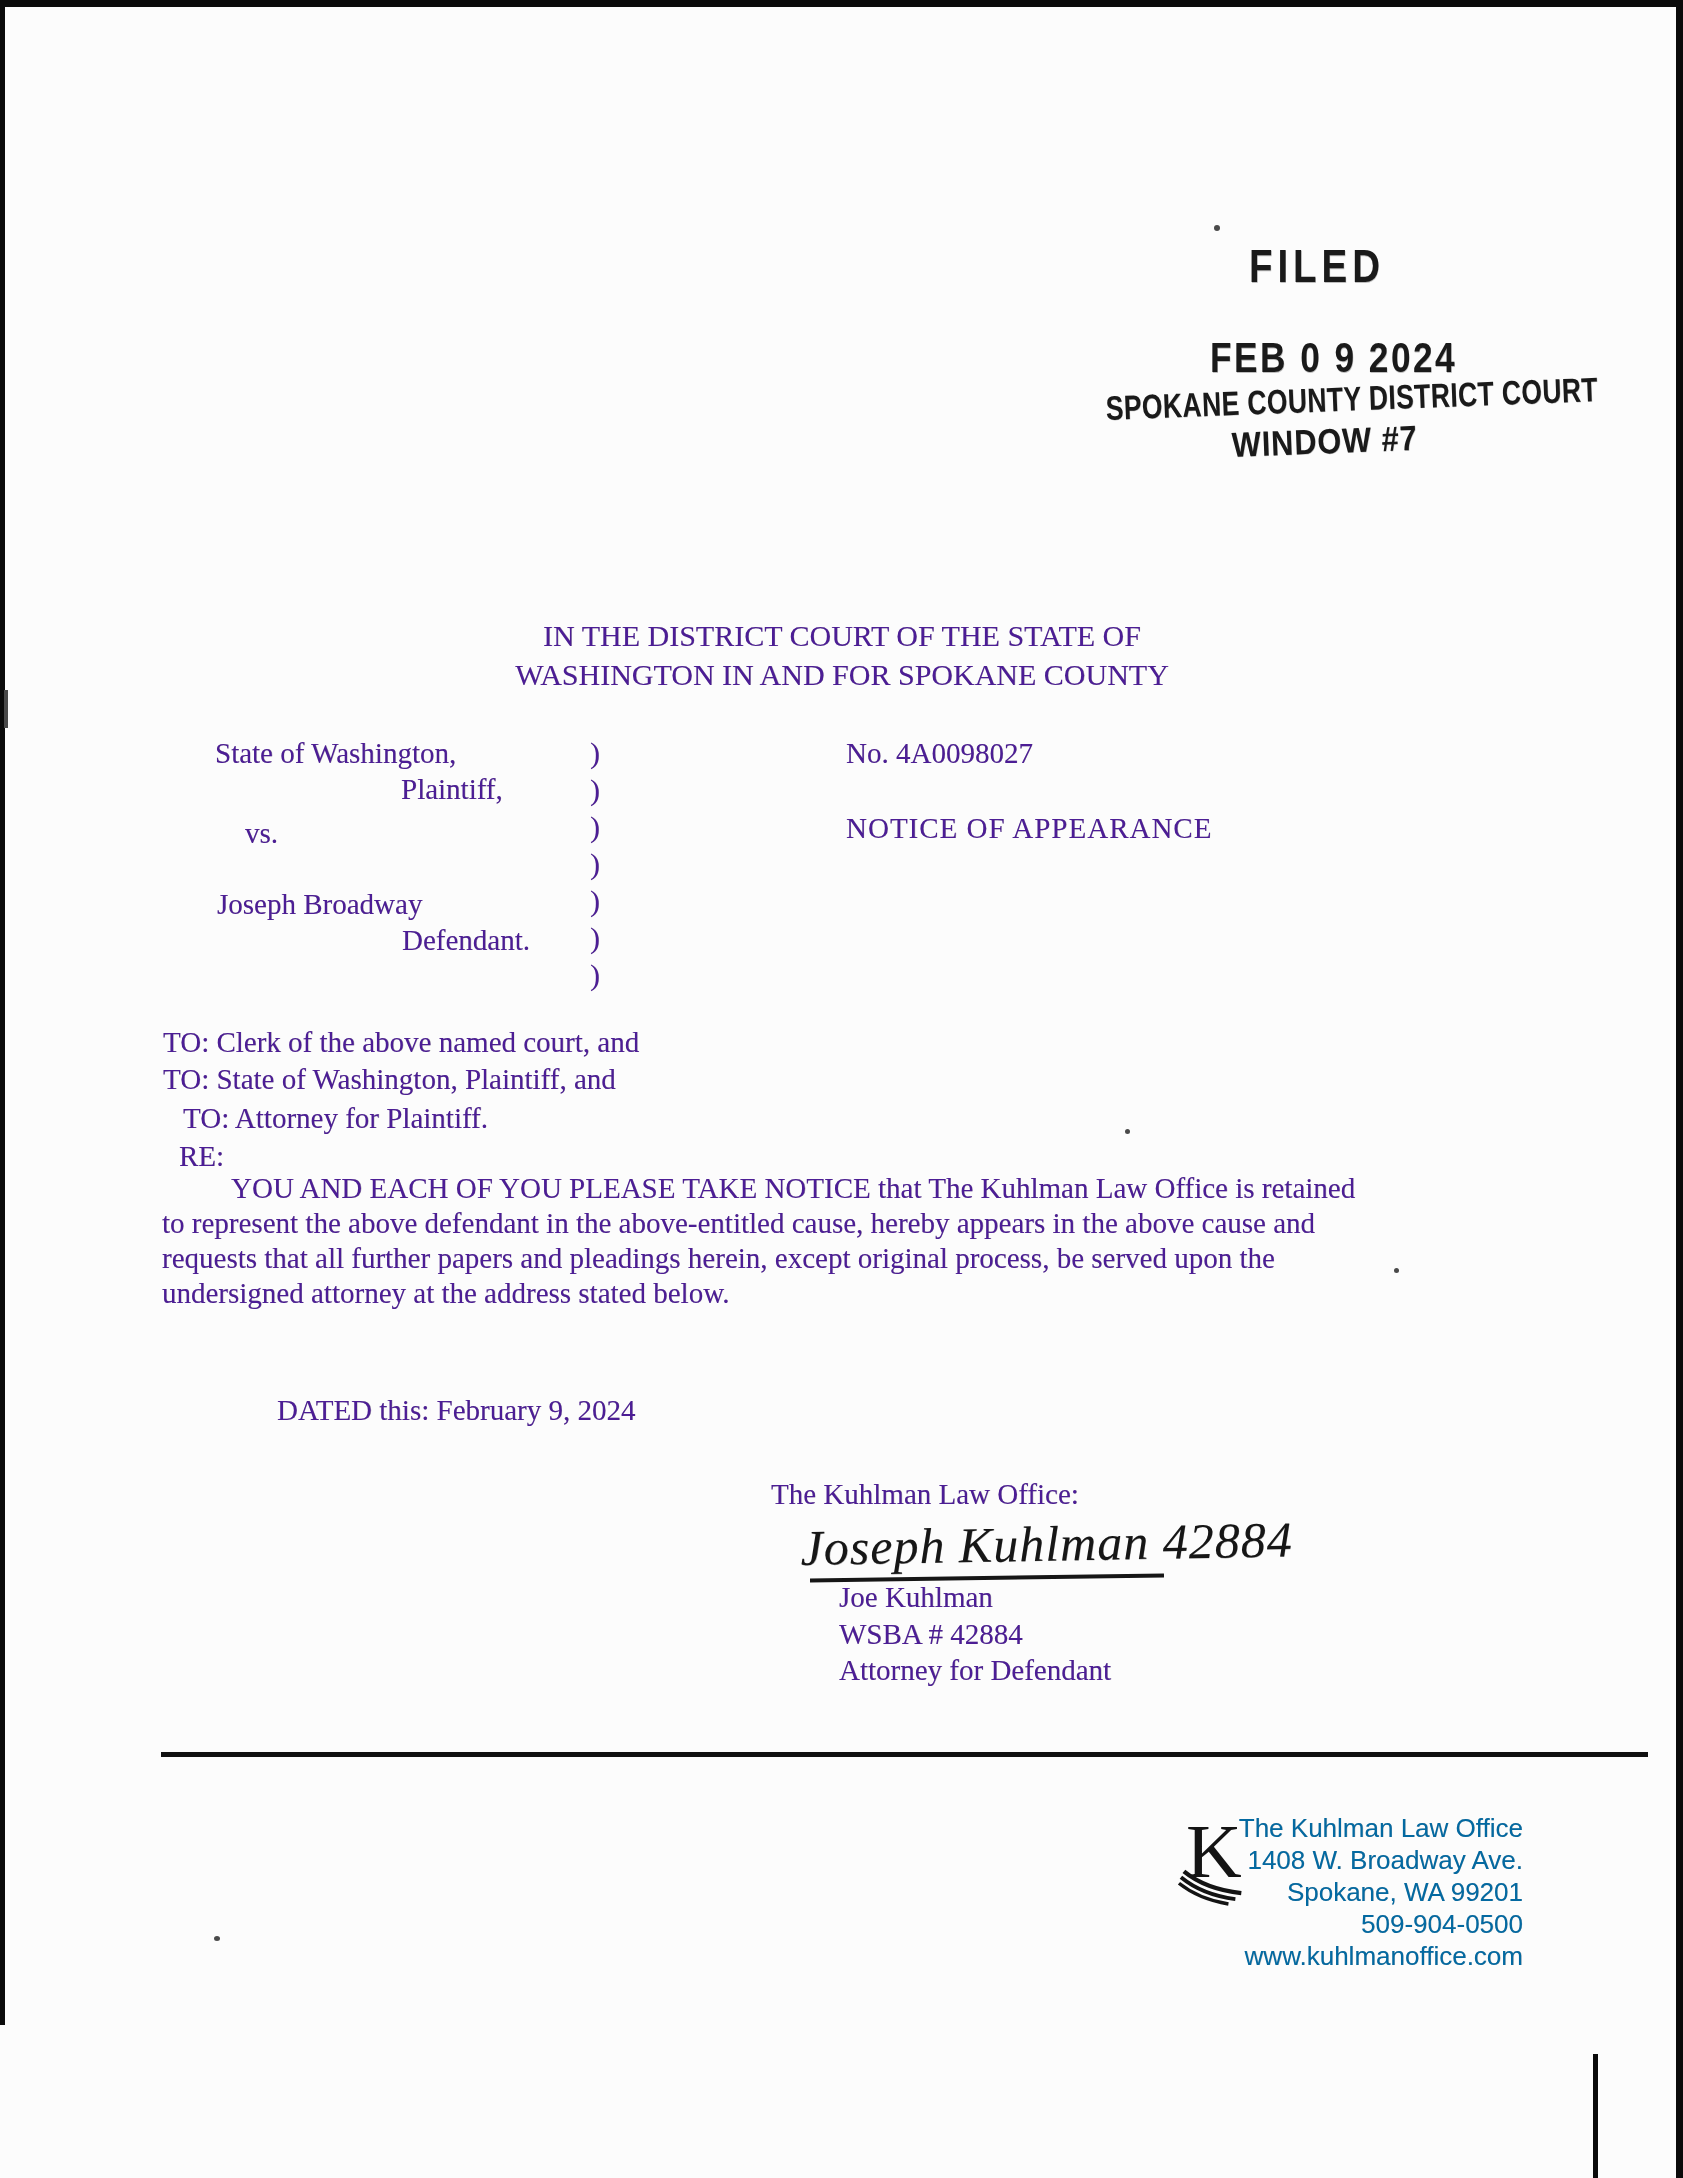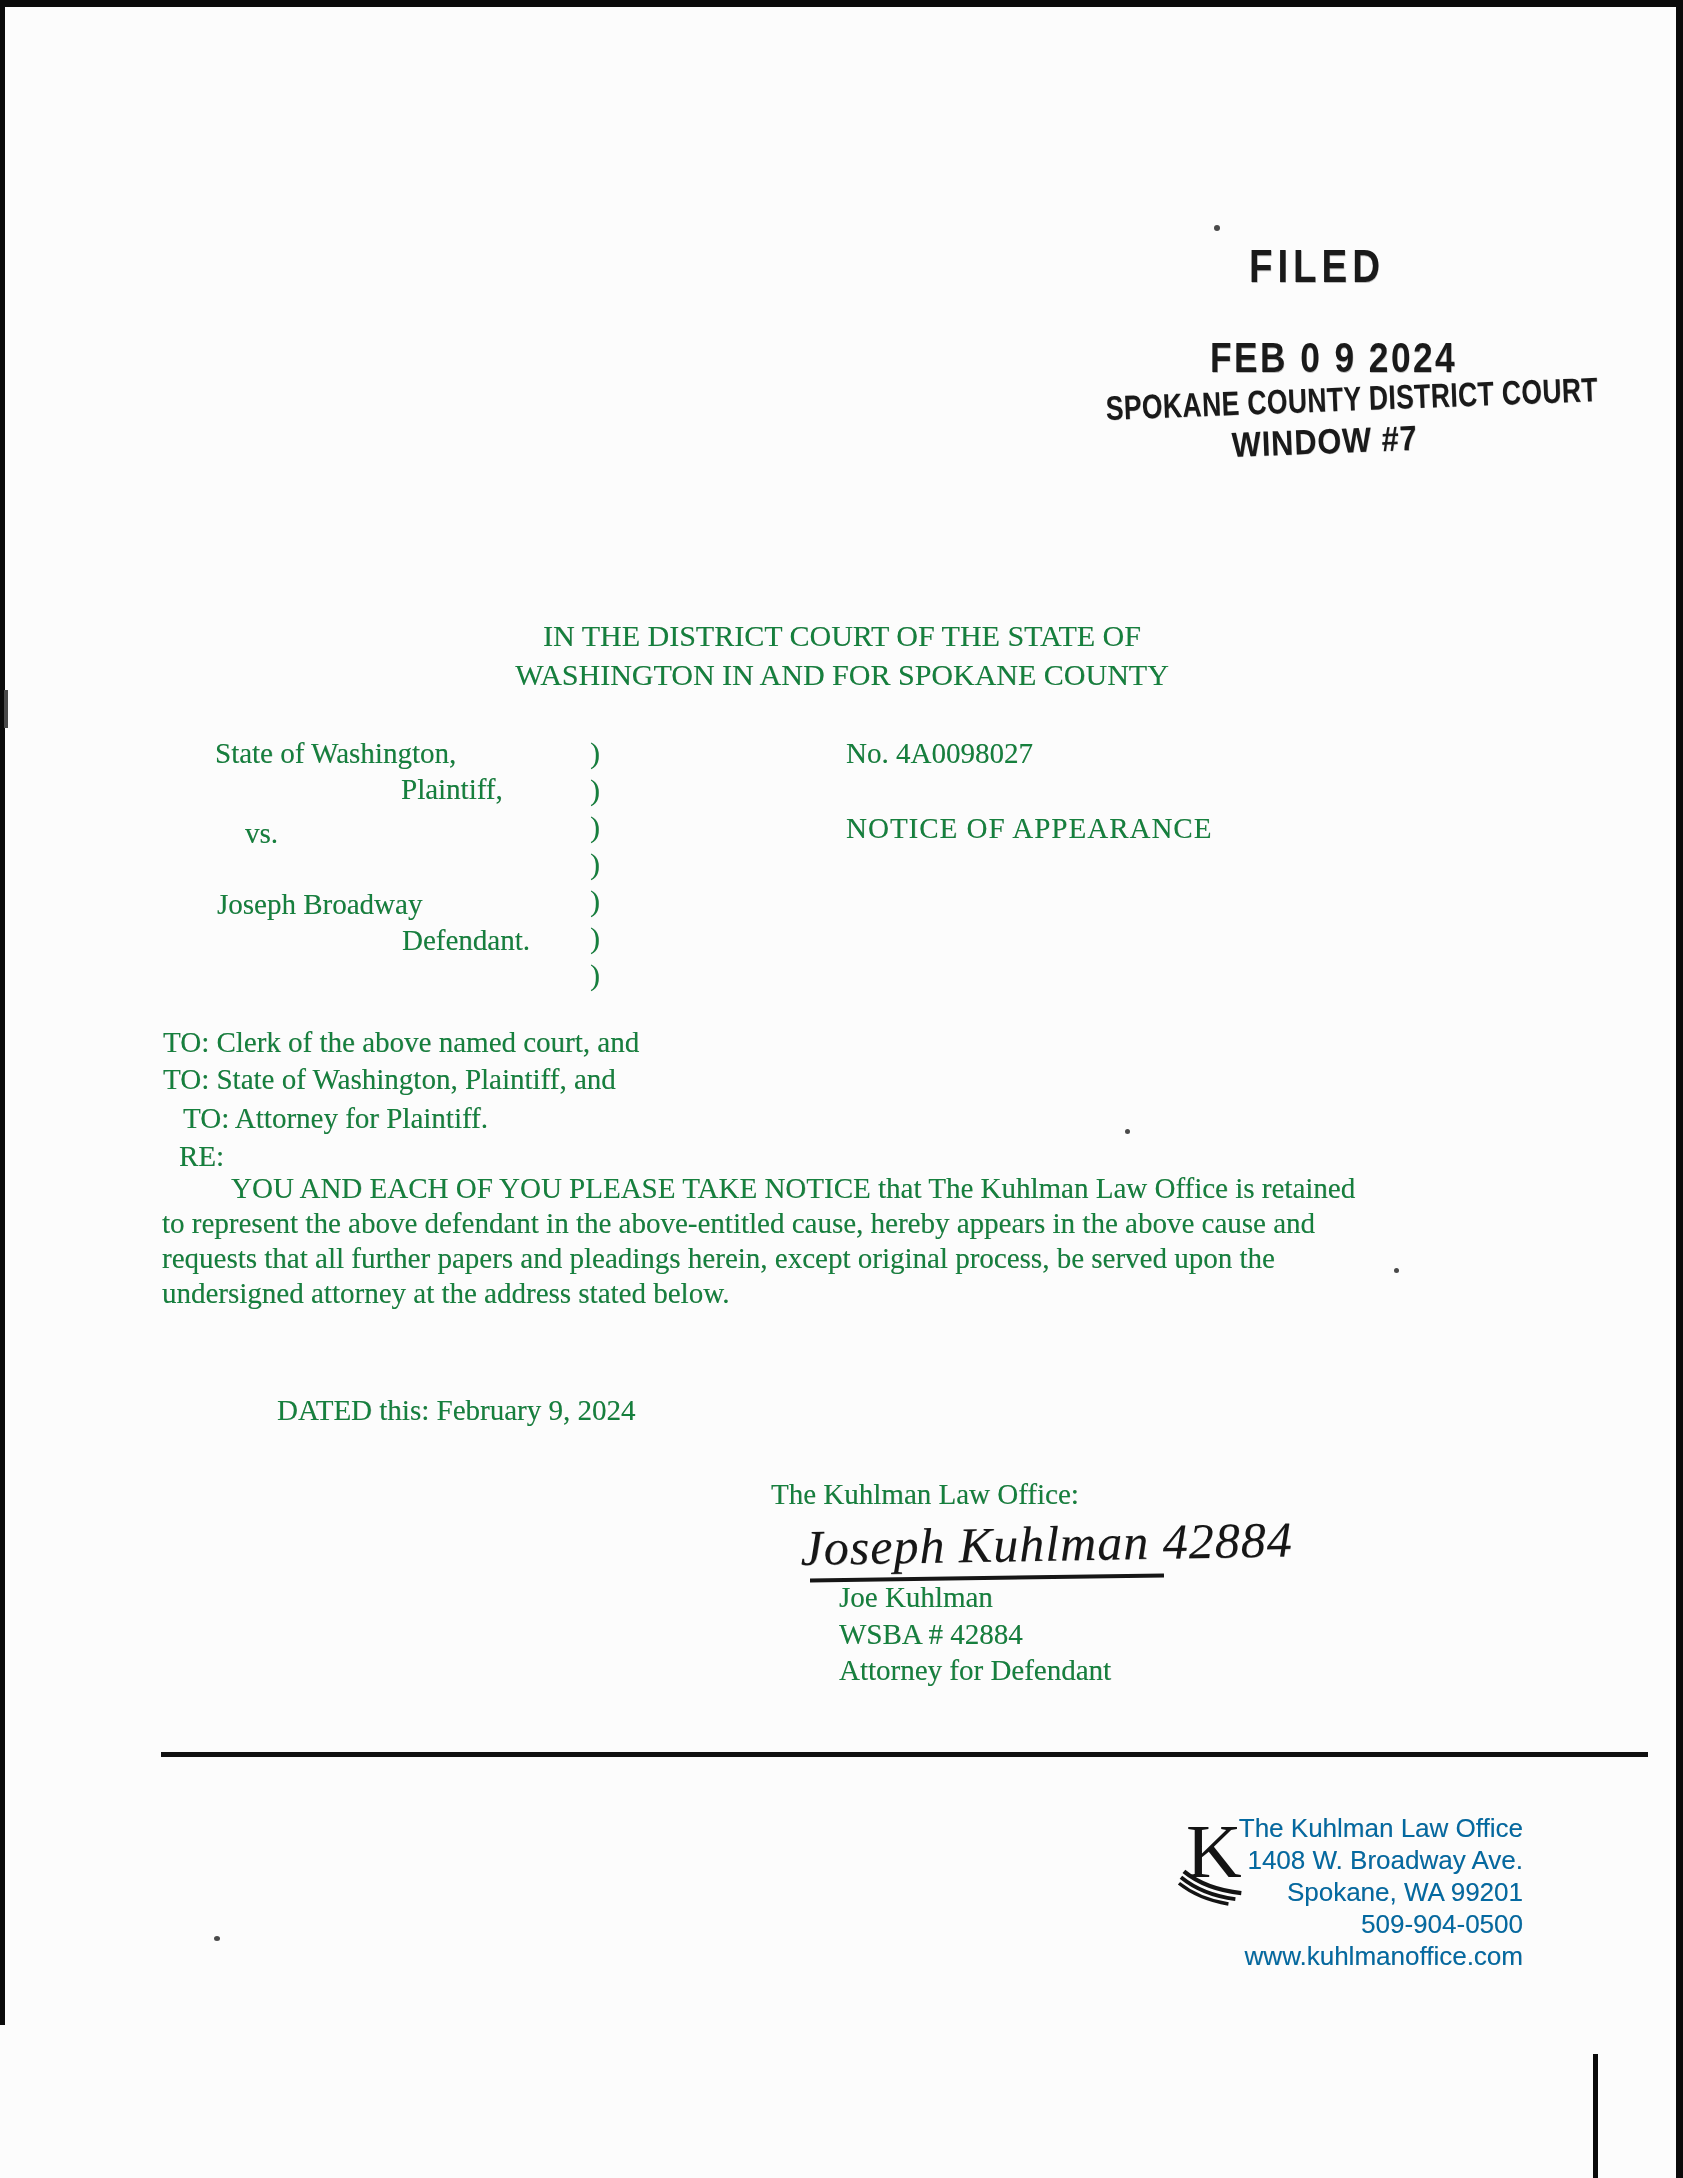--- a/index.html
+++ b/index.html
@@ -8,21 +8,21 @@
     position:relative;
     width:1683px; height:2178px;
     background:#fcfcfc;
     overflow:hidden;
     font-family:"Liberation Serif","DejaVu Serif",serif;
     color:#161616;
   }
   .abs { position:absolute; }
   .serif {
     font-family:"Liberation Serif","DejaVu Serif",serif;
-    font-size:29px; color:#15803d;
+    font-size:29px; color:#4c1d95;
     text-shadow:0.3px 0.3px 0 rgba(0,0,0,0.30);
     white-space:nowrap;
   }
   
   .edge { background:#0b0b0b; }
   
   .stamp-line {
     position:absolute;
     font-family:"Liberation Sans","DejaVu Sans",sans-serif;
     font-weight:700; color:#1a1a1a;

